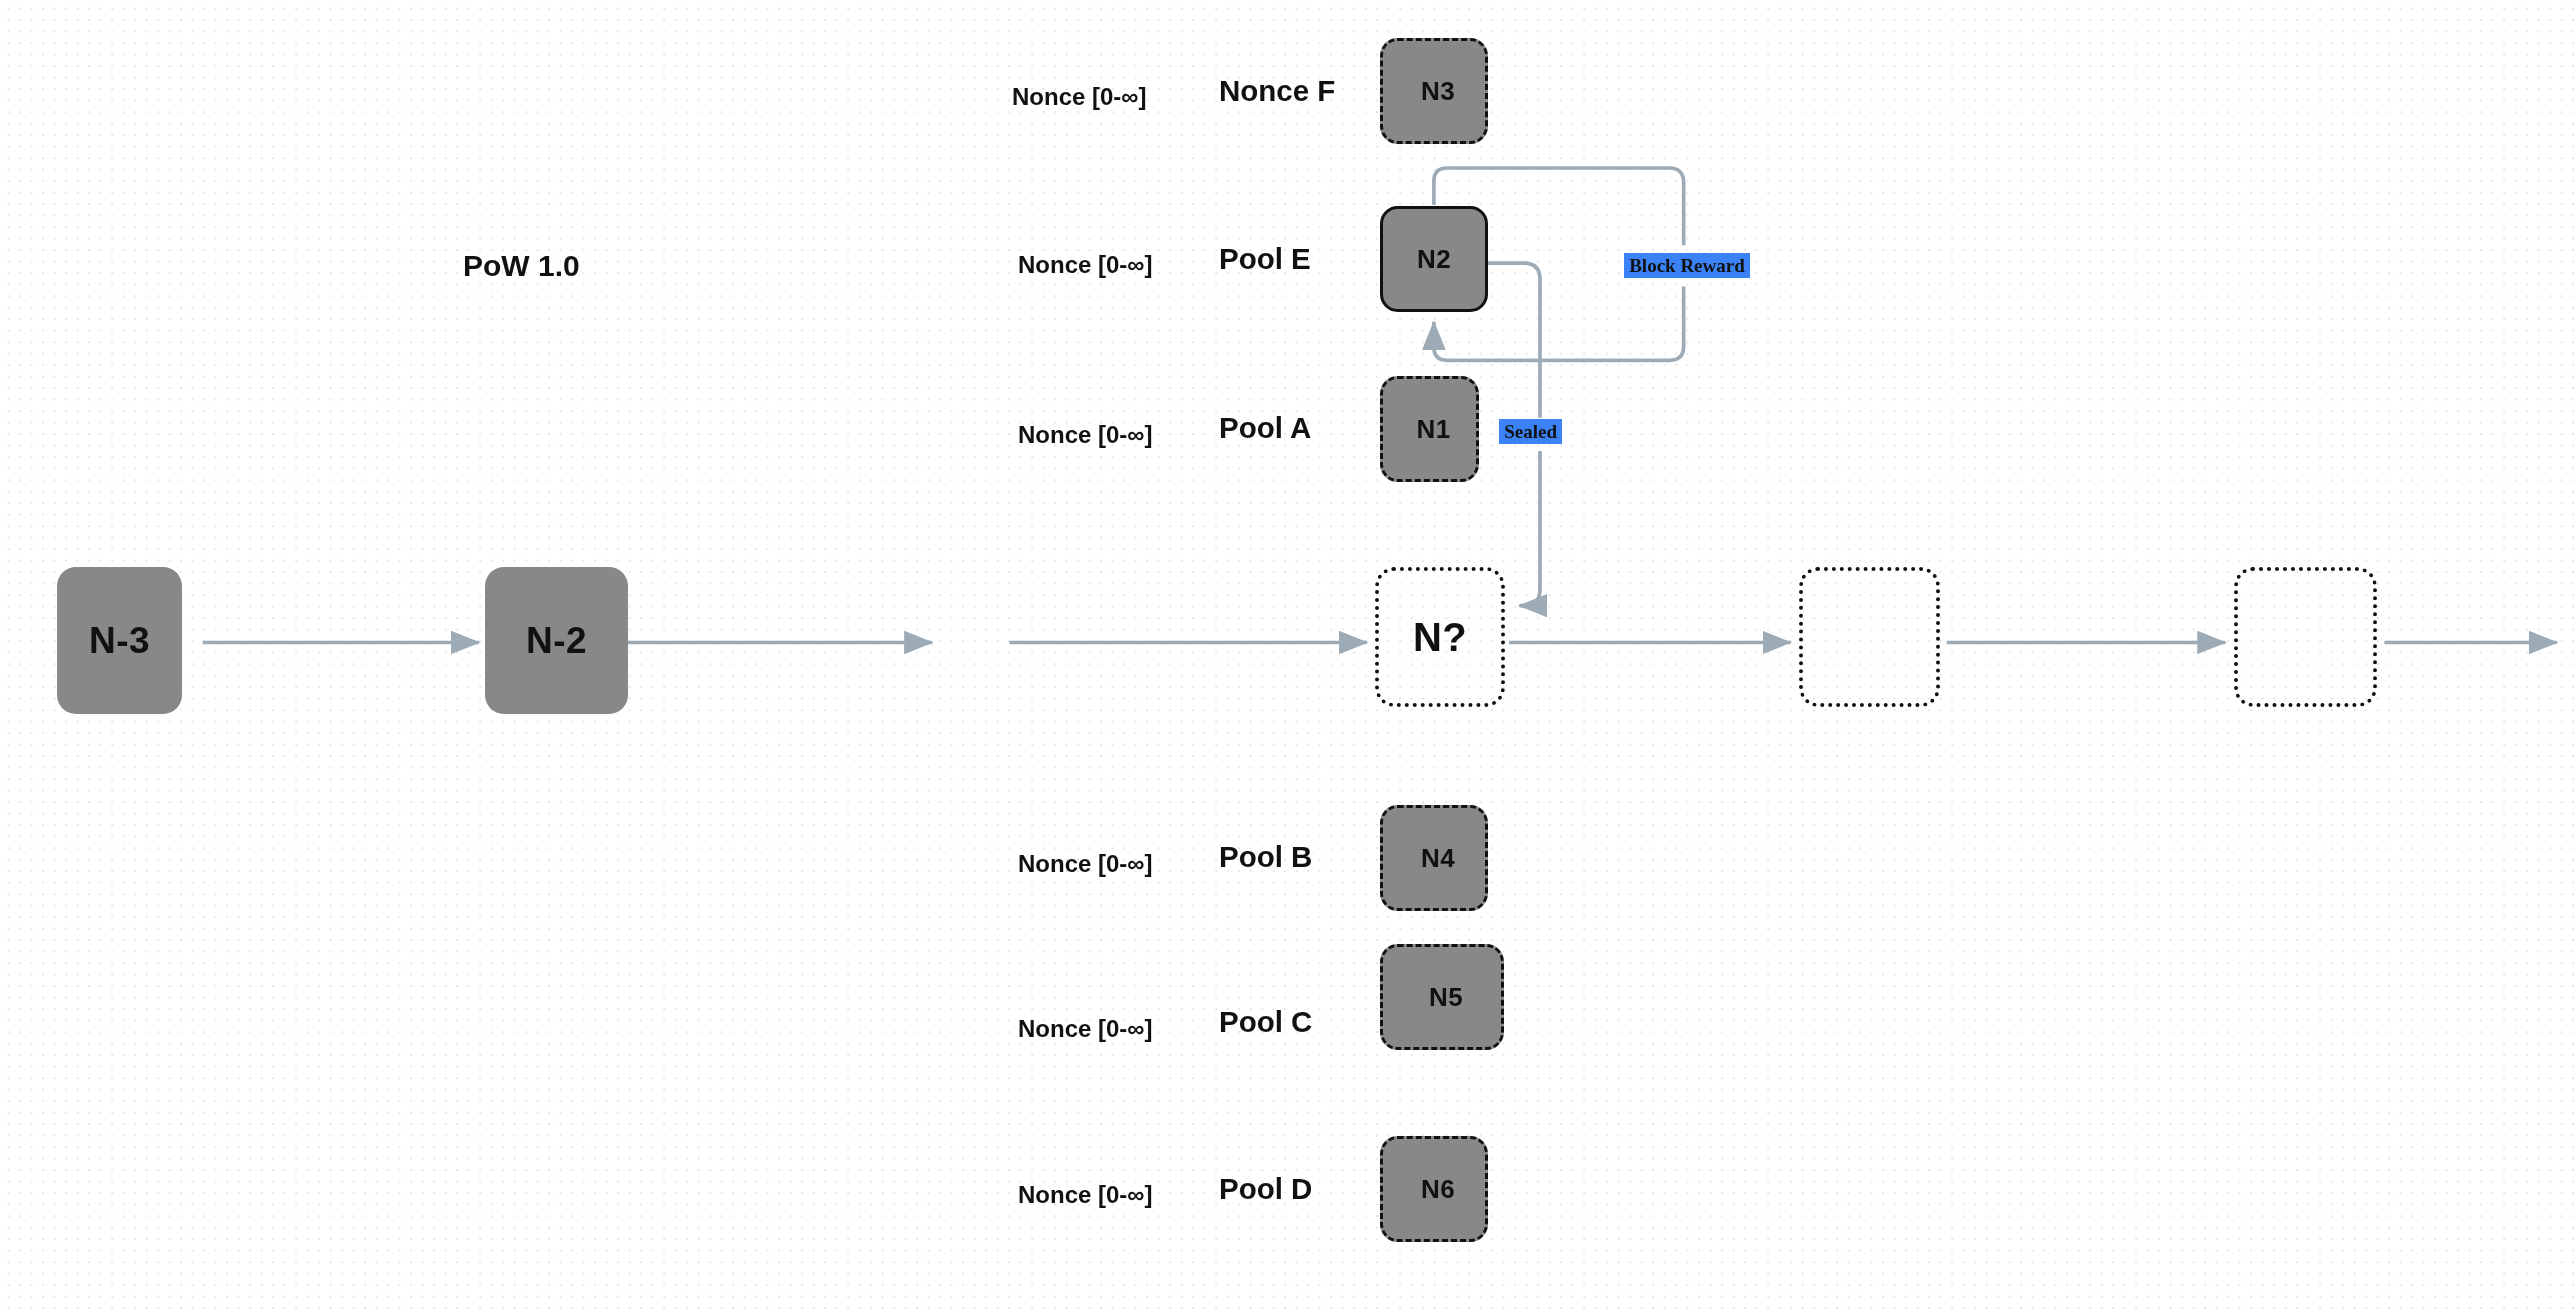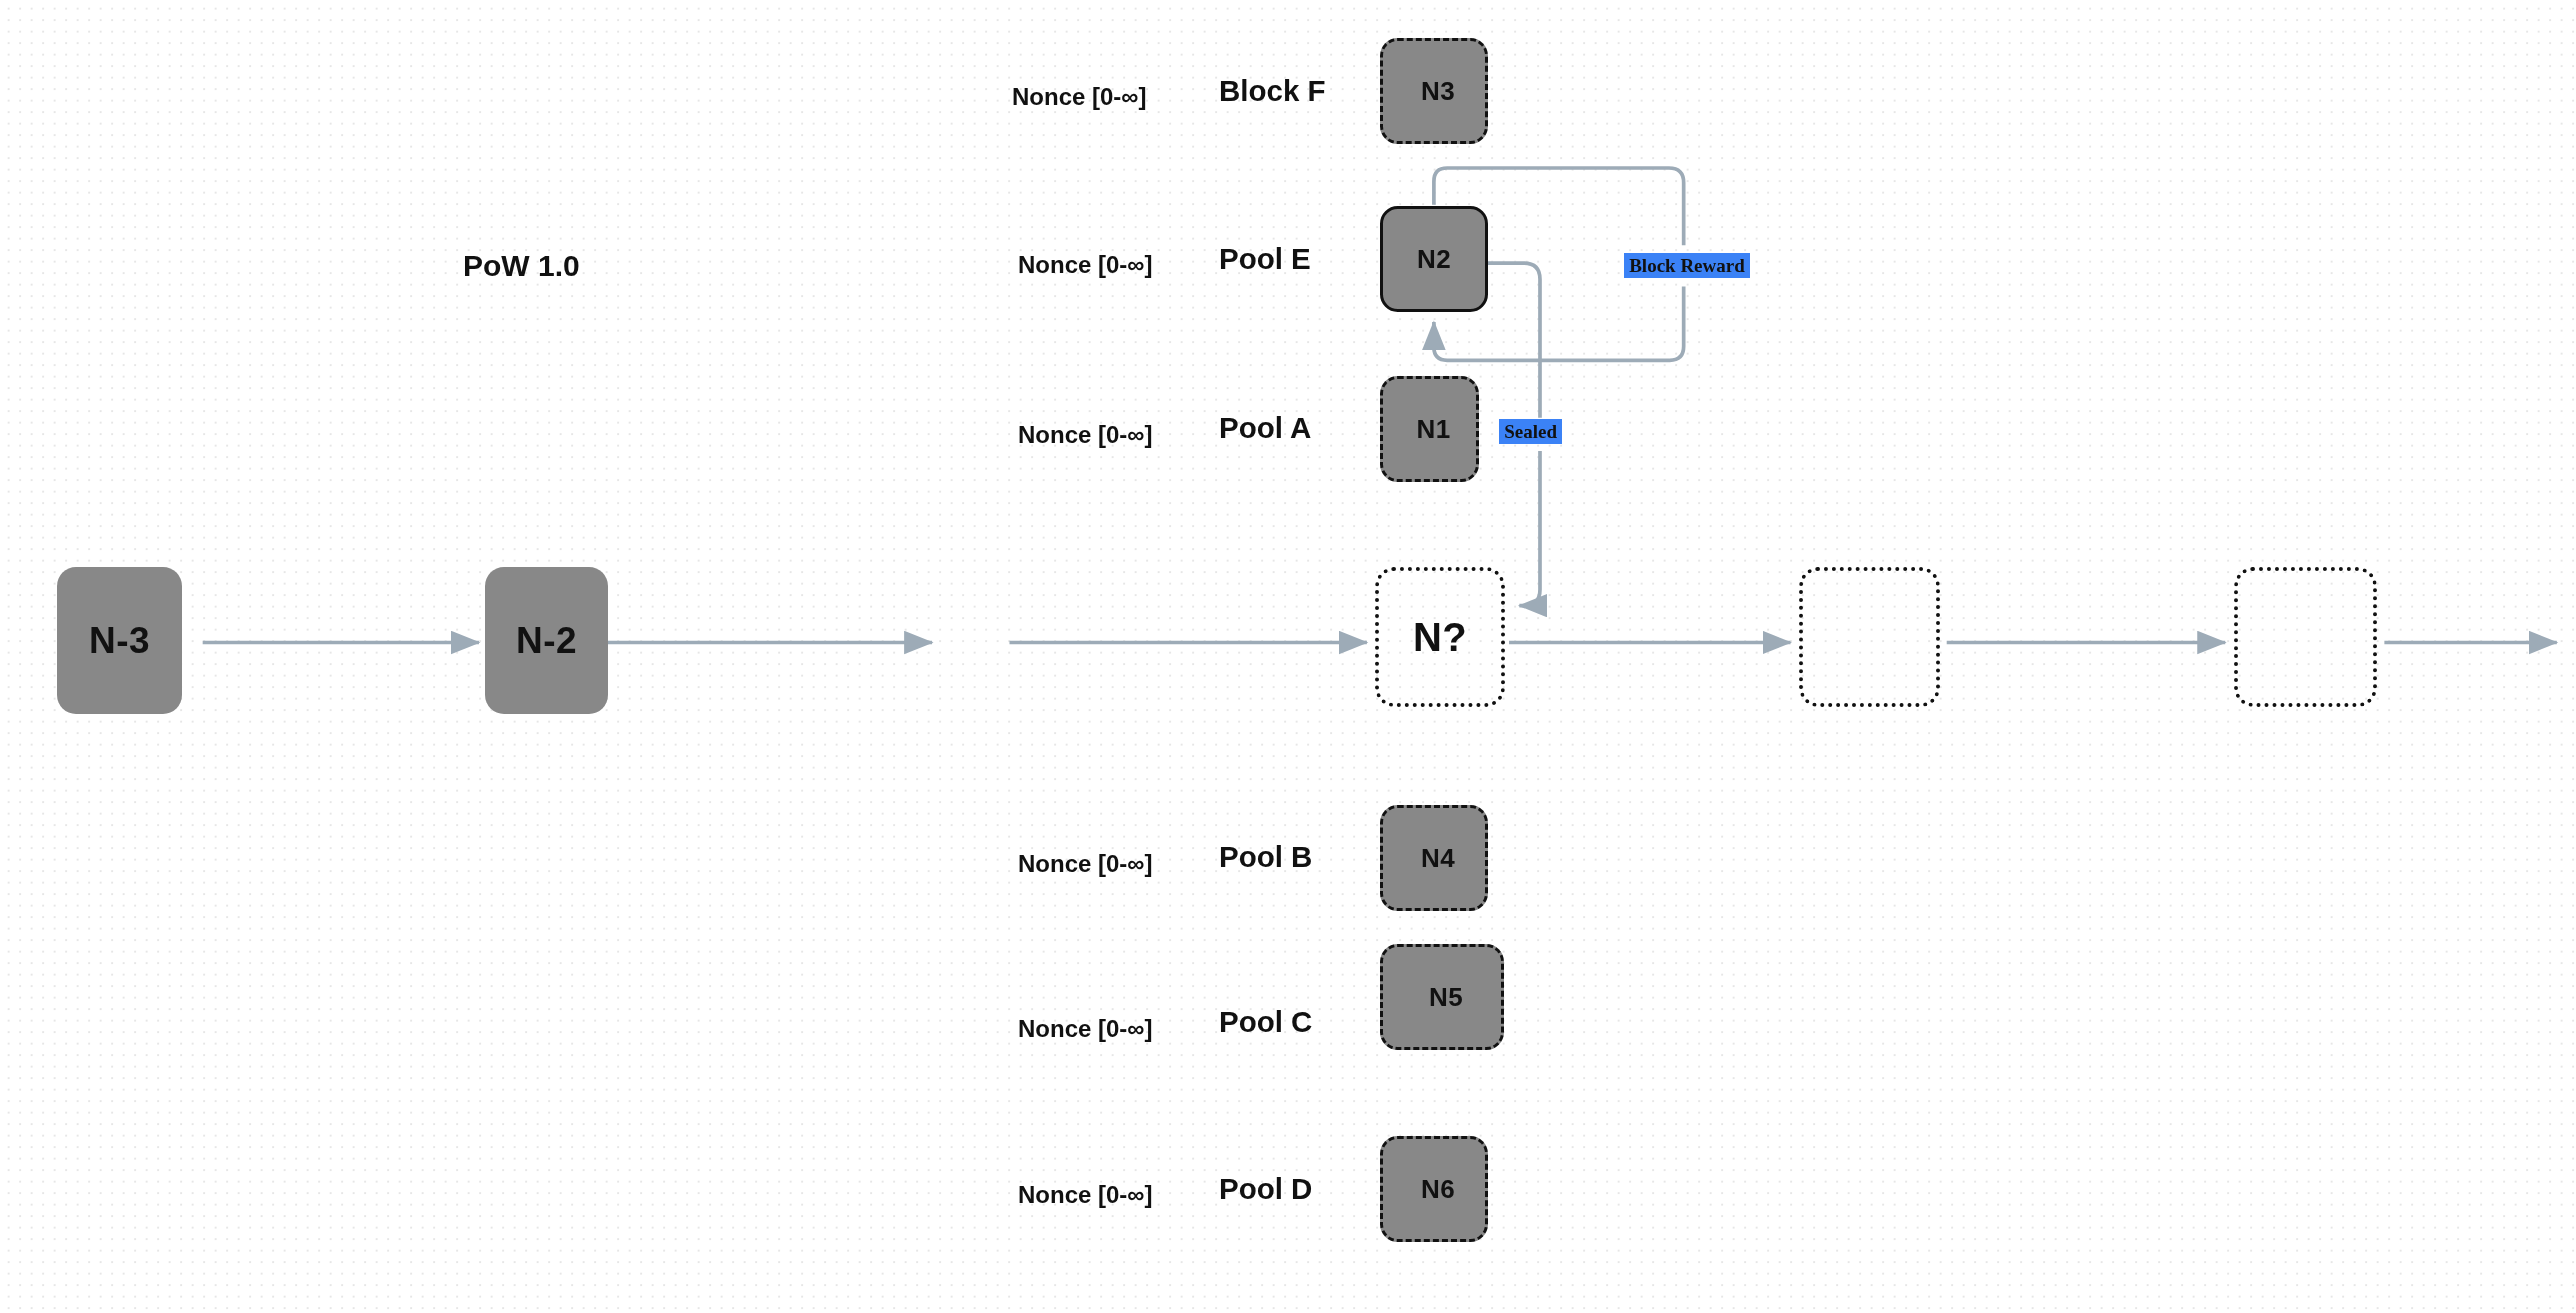--- a/index.html
+++ b/index.html
@@ -70,39 +70,39 @@
       <path d="M2090,612 L2090,800 Q2090,822 2068,822 L2062,822" marker-end="url(#ah)"></path>
     </g>
   </svg>
 
   <div class="lbl title" style="left:463px;top:249px;">PoW 1.0</div>
 
   <div class="node chain filled" style="left:57px;top:567px;width:125px;height:147px;">
     <span>N-3</span>
   </div>
 
-  <div class="node chain filled" style="left:485px;top:567px;width:123px;height:147px;">
+  <div class="node chain filled" style="left:485px;top:567px;width:143px;height:147px;">
     <span>N-2</span>
   </div>
 
 
   <div class="node chain dotline" style="left:1375px;top:567px;width:130px;height:140px;font-size:40px;">
     <span>N?</span>
   </div>
 
   <div class="node chain empty" style="left:1799px;top:567px;width:141px;height:140px;">
     <span></span>
   </div>
 
   <div class="node chain empty" style="left:2234px;top:567px;width:143px;height:140px;">
     <span></span>
   </div>
 
   <div class="lbl nonce" style="left:1012px;top:83px;">Nonce [0-∞]</div>
-  <div class="lbl poolname" style="left:1219px;top:74px;">Block F</div>
+  <div class="lbl poolname" style="left:1219px;top:74px;">Nonce F</div>
   <div class="node pool filled dashline" style="left:1380px;top:38px;width:108px;height:106px;">
     <span>N3</span>
   </div>
 
   <div class="lbl nonce" style="left:1018px;top:251px;">Nonce [0-∞]</div>
   <div class="lbl poolname" style="left:1219px;top:242px;">Pool E</div>
   <div class="node pool filled solidline" style="left:1380px;top:206px;width:108px;height:106px;">
     <span>N2</span>
   </div>
 

